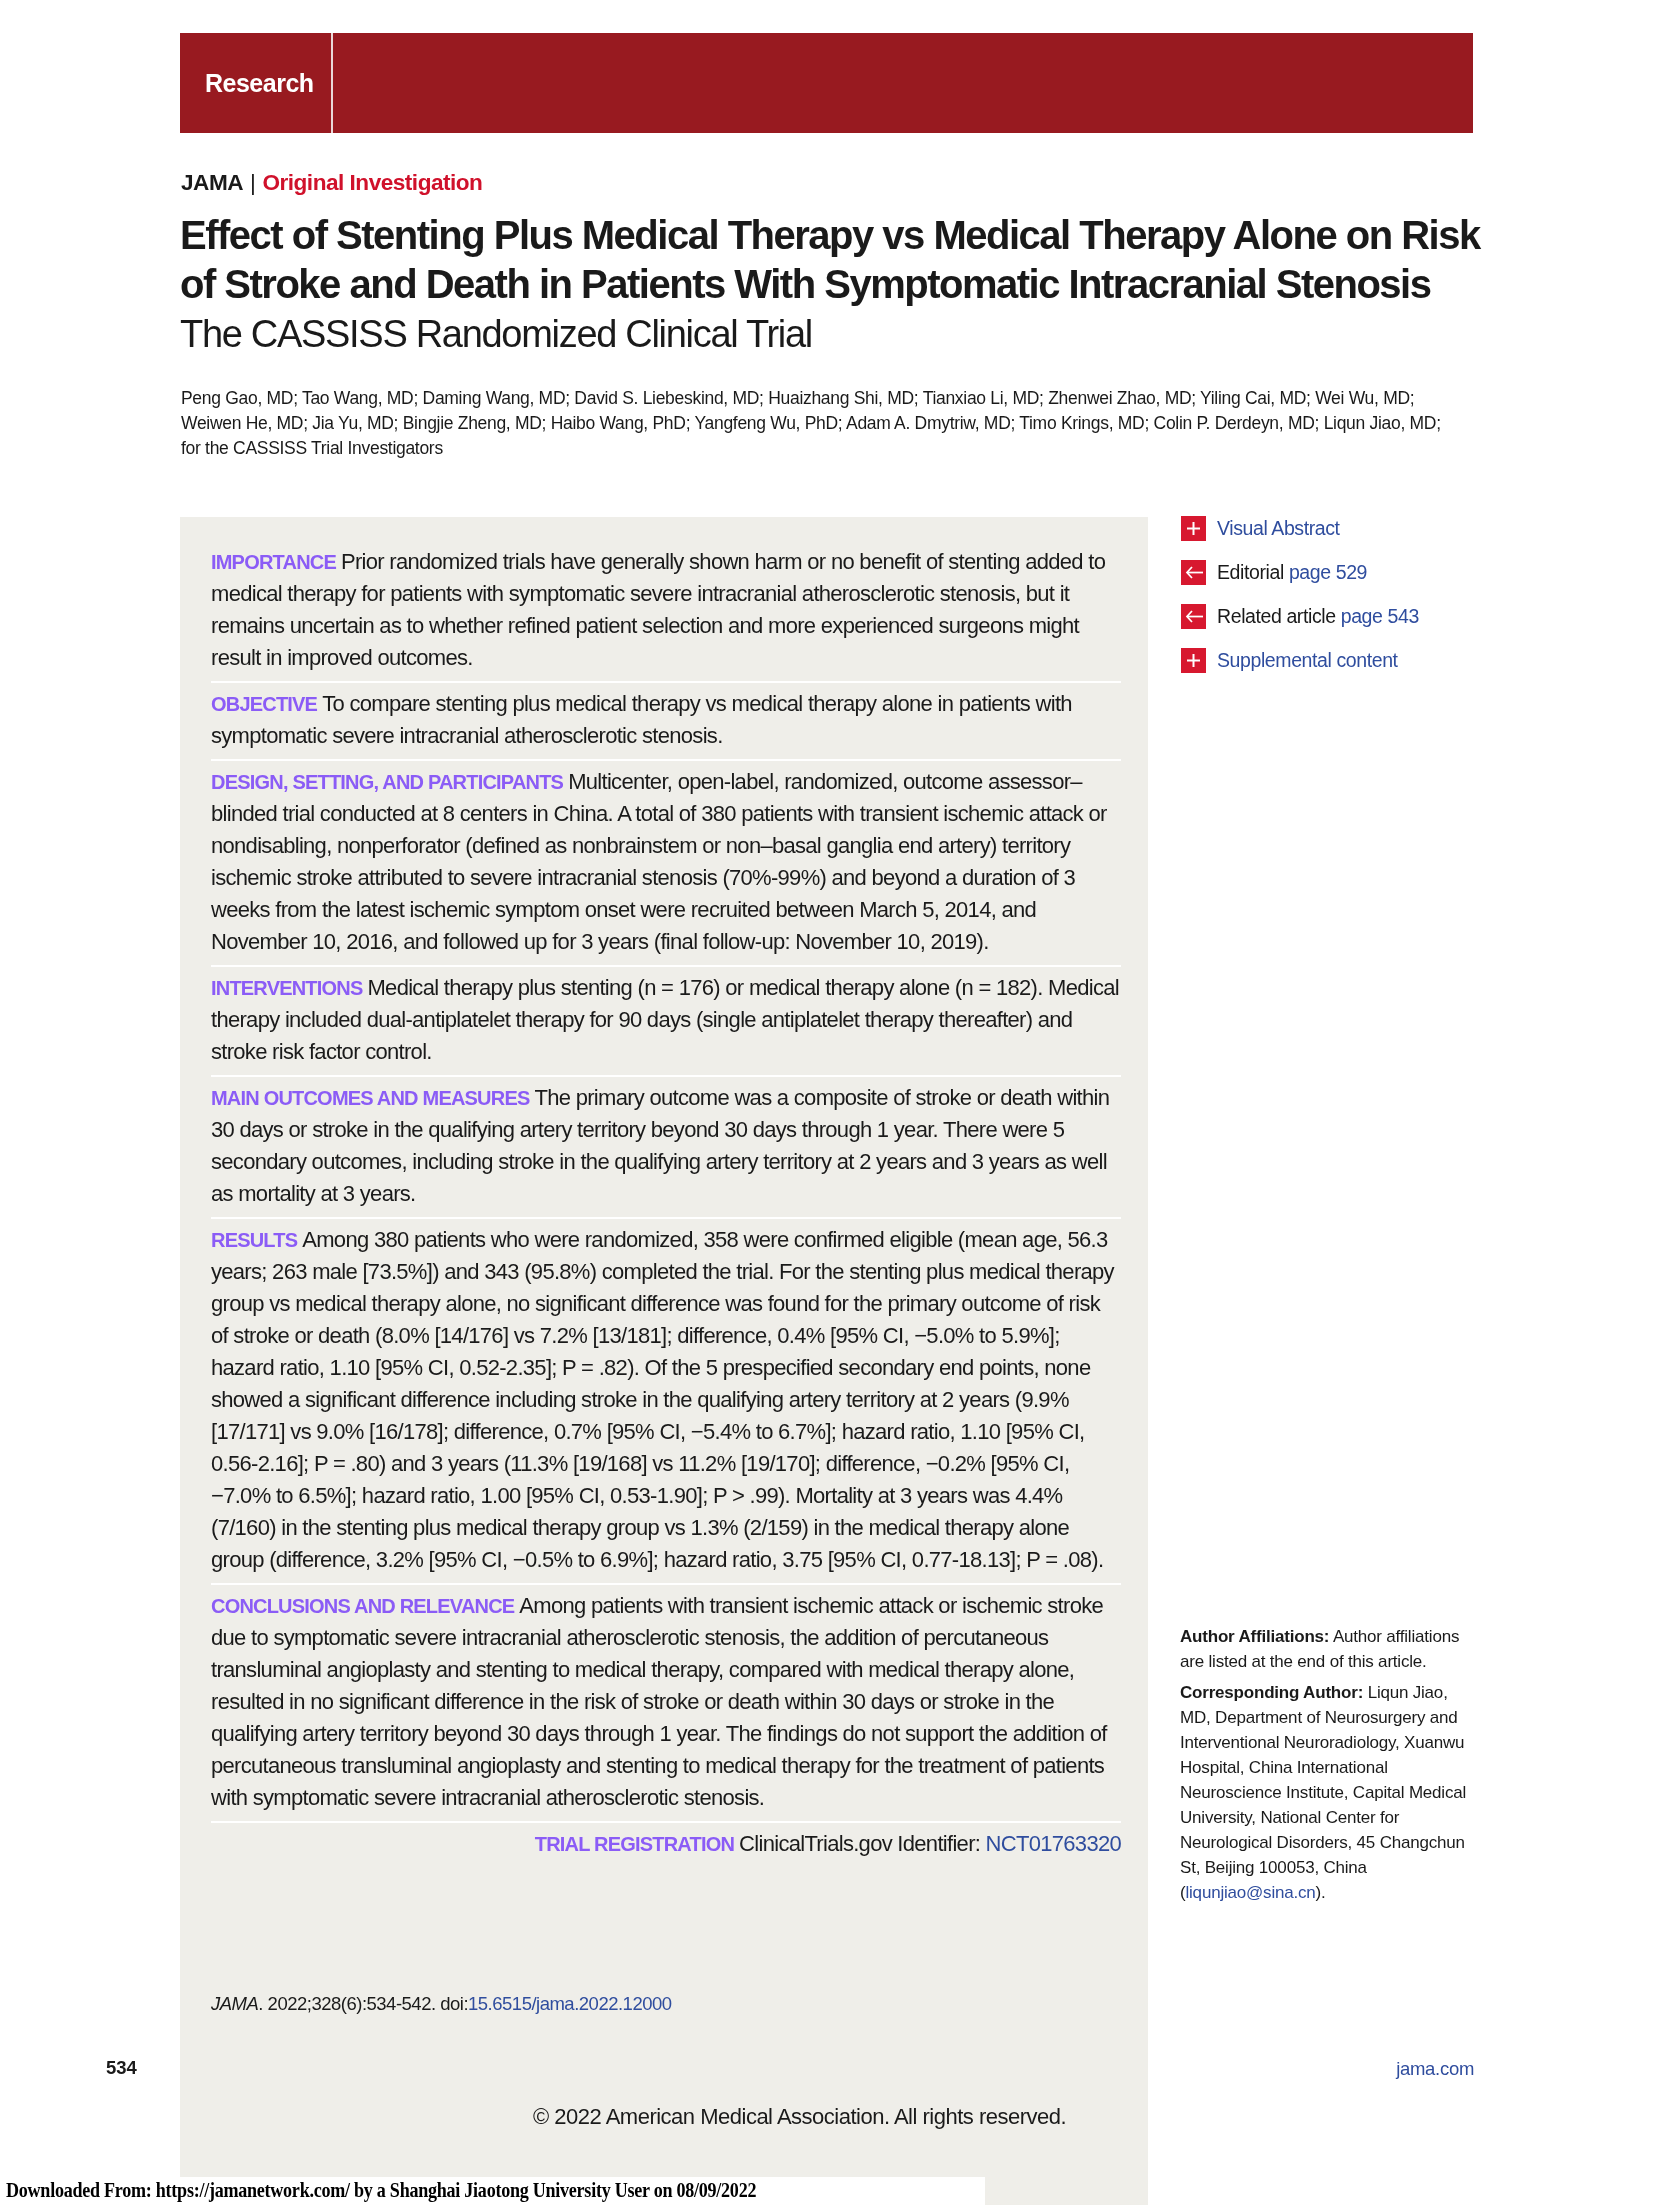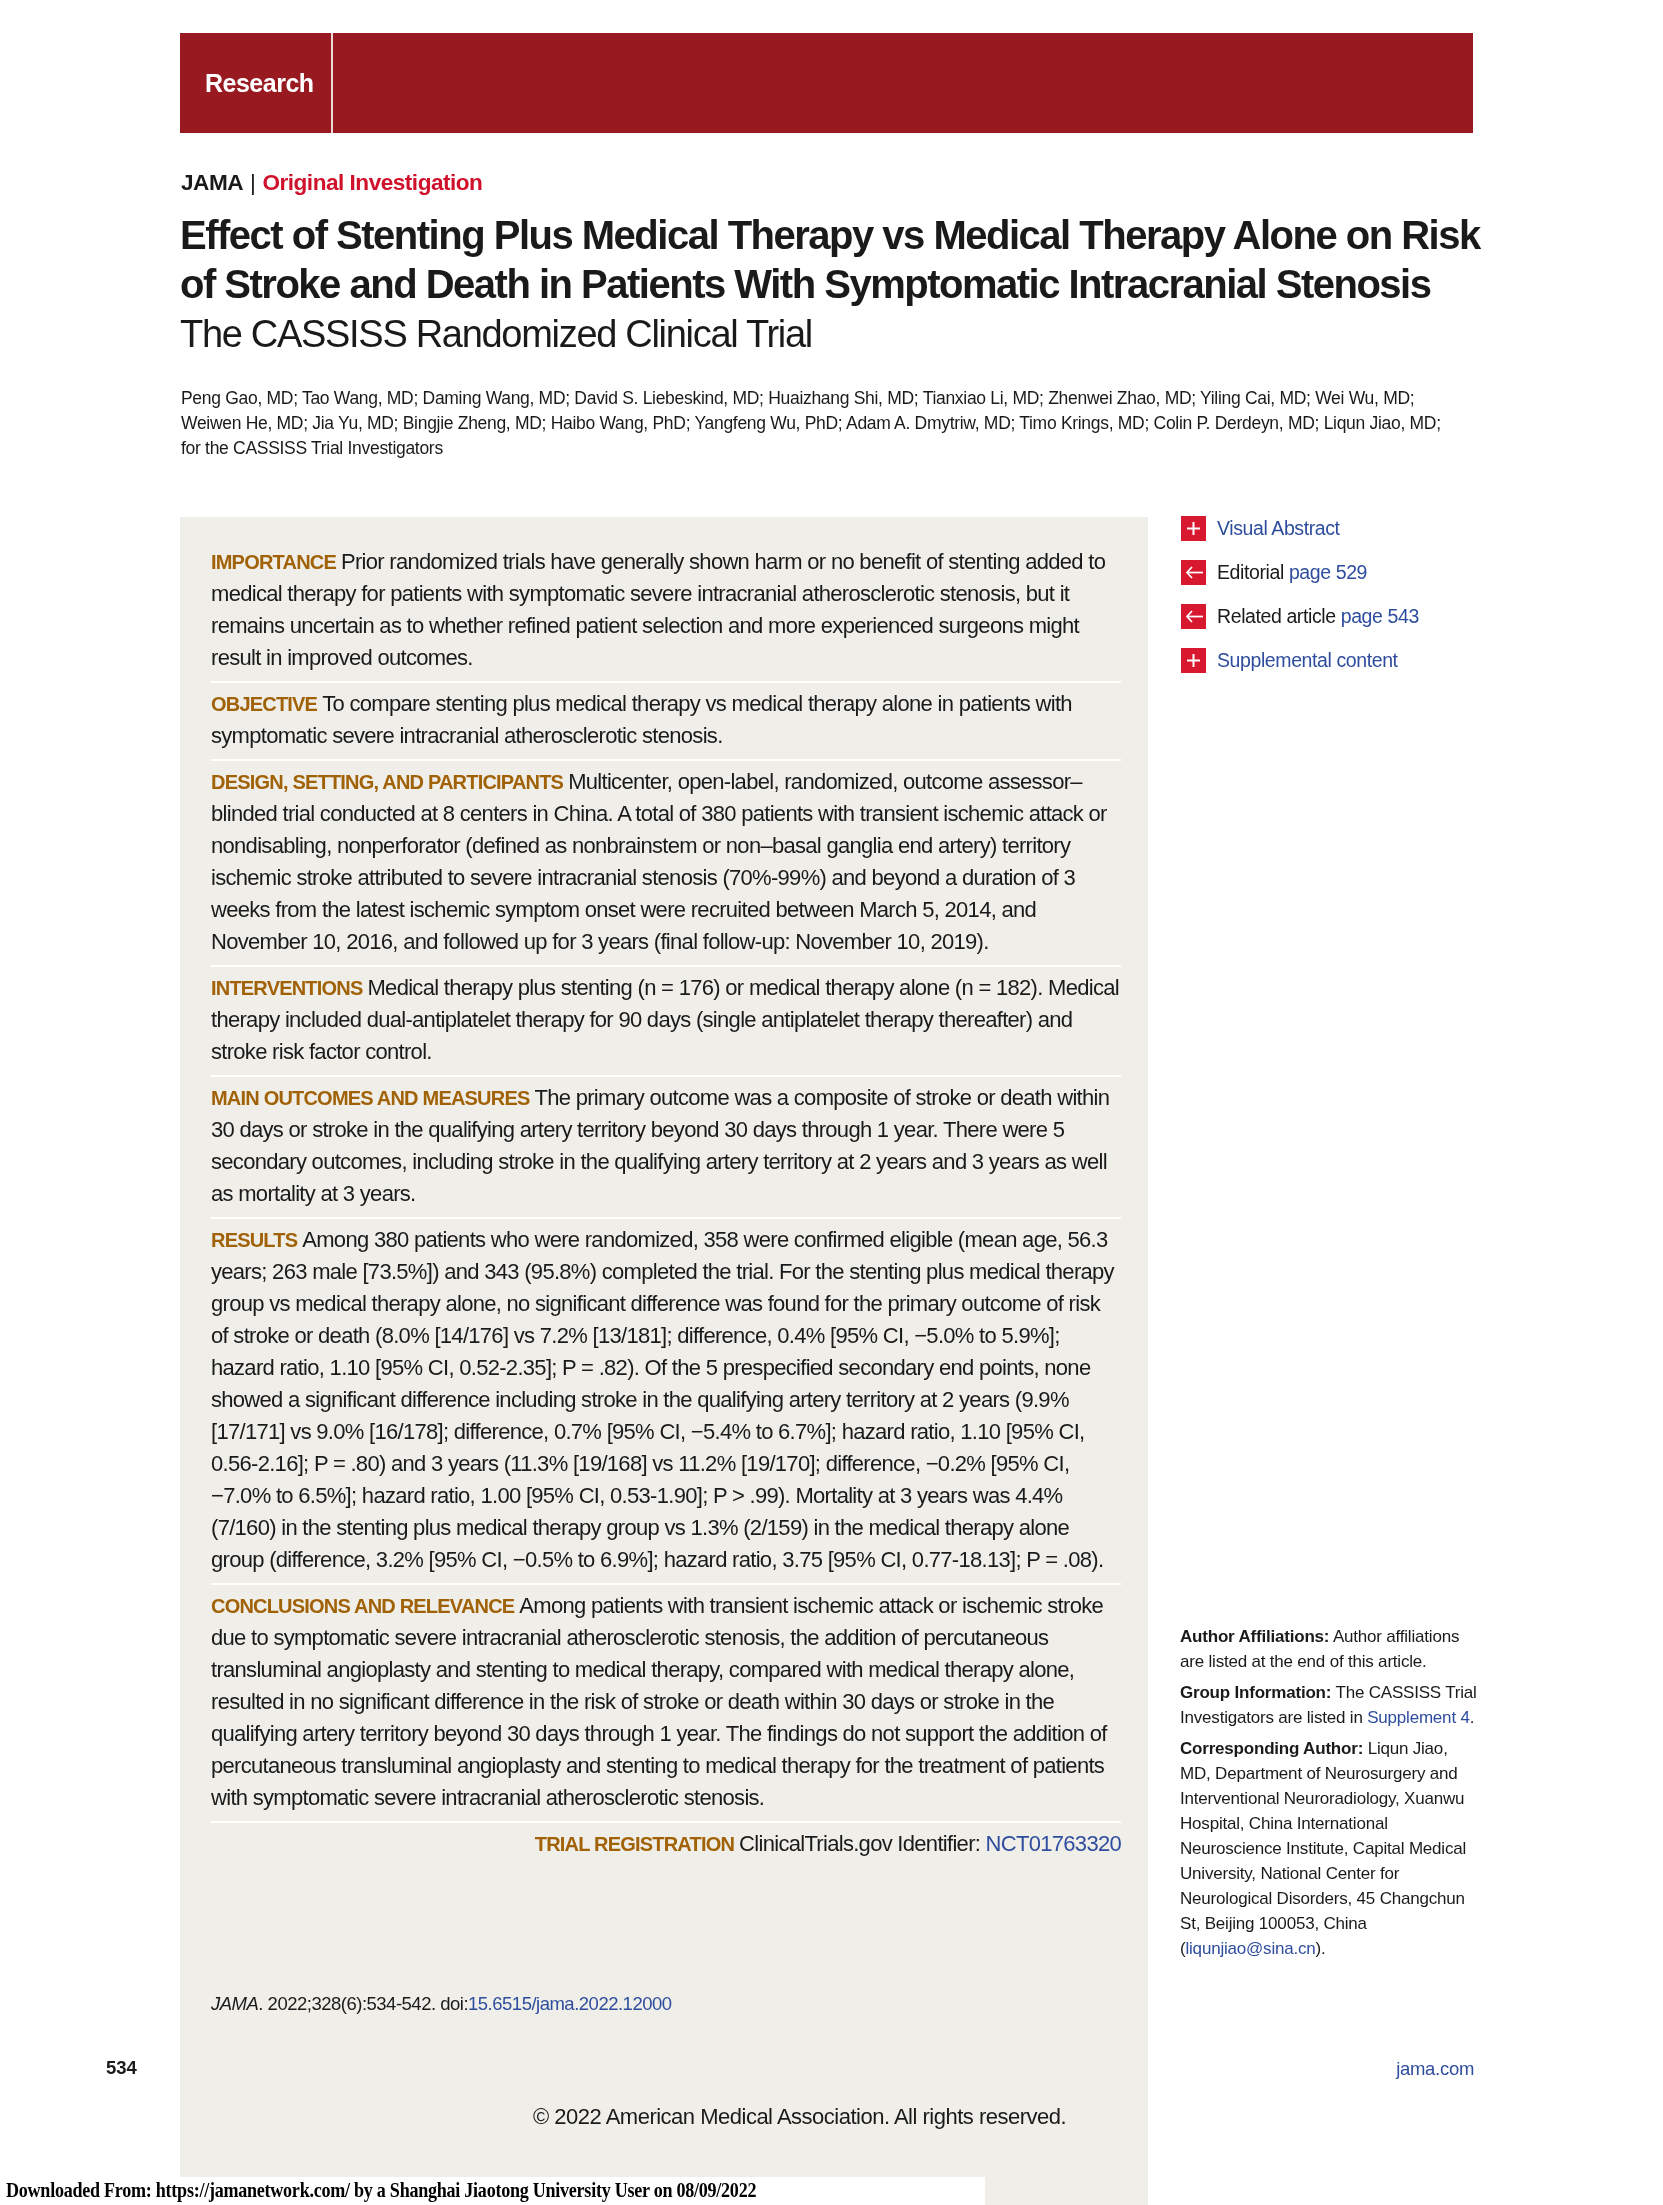--- a/index.html
+++ b/index.html
@@ -22,21 +22,21 @@
   .title { left:180px; top:211px; width:1303px; font-size:40px; font-weight:bold; line-height:49px; letter-spacing:-1.5px; color:#1a1a1a; }
   .subtitle { left:180px; top:310px; font-size:38px; line-height:49px; letter-spacing:-1.3px; color:#1a1a1a; }
 
   .byline { left:181px; top:386px; width:1283px; font-size:17.5px; line-height:25px; color:#1a1a1a; letter-spacing:-0.3px; }
 
   
   .abstract-box { left:180px; top:517px; width:968px; height:1688px; background:#efeee9; }
   .abstract-inner { position:absolute; left:31px; top:24px; width:910px; }
   .ab-section { font-size:22px; line-height:32px; letter-spacing:-0.7px; color:#1a1a1a; padding:5px 0 7px 0; border-bottom:2.5px solid #ffffff; }
   .ab-section.last { border-bottom:none;text-align:right; }
-  .ab-label { color:#a16207; font-weight:bold; font-size:20px; letter-spacing:-0.8px; margin-right:5px;margin-top:22px; }
+  .ab-label { color:#8b5cf6; font-weight:bold; font-size:20px; letter-spacing:-0.8px; margin-right:5px;margin-top:22px; }
   .link { color:#2f4d9e; }
   .citation { position:absolute; left:31px; top:1476px; font-size:18.5px; letter-spacing:-0.5px; color:#1a1a1a; white-space:nowrap; }
   .citation i { font-style:italic; }
 
   
   .side-links { left:1181px; top:515px; width:281px; }
   .side-item { display:flex; align-items:center; height:26px; margin-bottom:18px; font-size:19.5px; letter-spacing:-0.4px; white-space:nowrap; }
   .side-icon { width:25px; height:25px; background:#d7182f; color:#ffffff; display:flex; align-items:center; justify-content:center; margin-right:11px; flex:0 0 25px; }
   .side-icon svg { display:block; }
   .side-label-dark { color:#1a1a1a; }
@@ -136,21 +136,20 @@
           <rect x="13" y="2" width="4" height="26" fill="#fff"></rect>
           <rect x="2" y="13" width="26" height="4" fill="#fff"></rect>
         </svg>
     </span>
     <span class="side-label-blue">Supplemental content</span>
   </div>
 </div>
 
 <div class="abs author-info">
   <p><b>Author Affiliations:</b> <span>Author affiliations are listed at the end of this article.</span></p>
-  <p><b>Group Information:</b> <span>The CASSISS Trial Investigators are listed in</span> <span class="link">Supplement 4</span><span>.</span></p>
   <p><b>Corresponding Author:</b> <span>Liqun Jiao, MD, Department of Neurosurgery and Interventional Neuroradiology, Xuanwu Hospital, China International Neuroscience Institute, Capital Medical University, National Center for Neurological Disorders, 45 Changchun St, Beijing 100053, China (</span><span class="link">liqunjiao@sina.cn</span><span>).</span></p>
 </div>
 
 <div class="abs page-number">534</div>
 <div class="abs site-link">jama.com</div>
 <div class="abs copyright">© 2022 American Medical Association. All rights reserved.</div>
 <div class="abs download-bar">
   <span class="download-text">Downloaded From: https://jamanetwork.com/ by a Shanghai Jiaotong University User  on 08/09/2022</span>
 </div>
 

